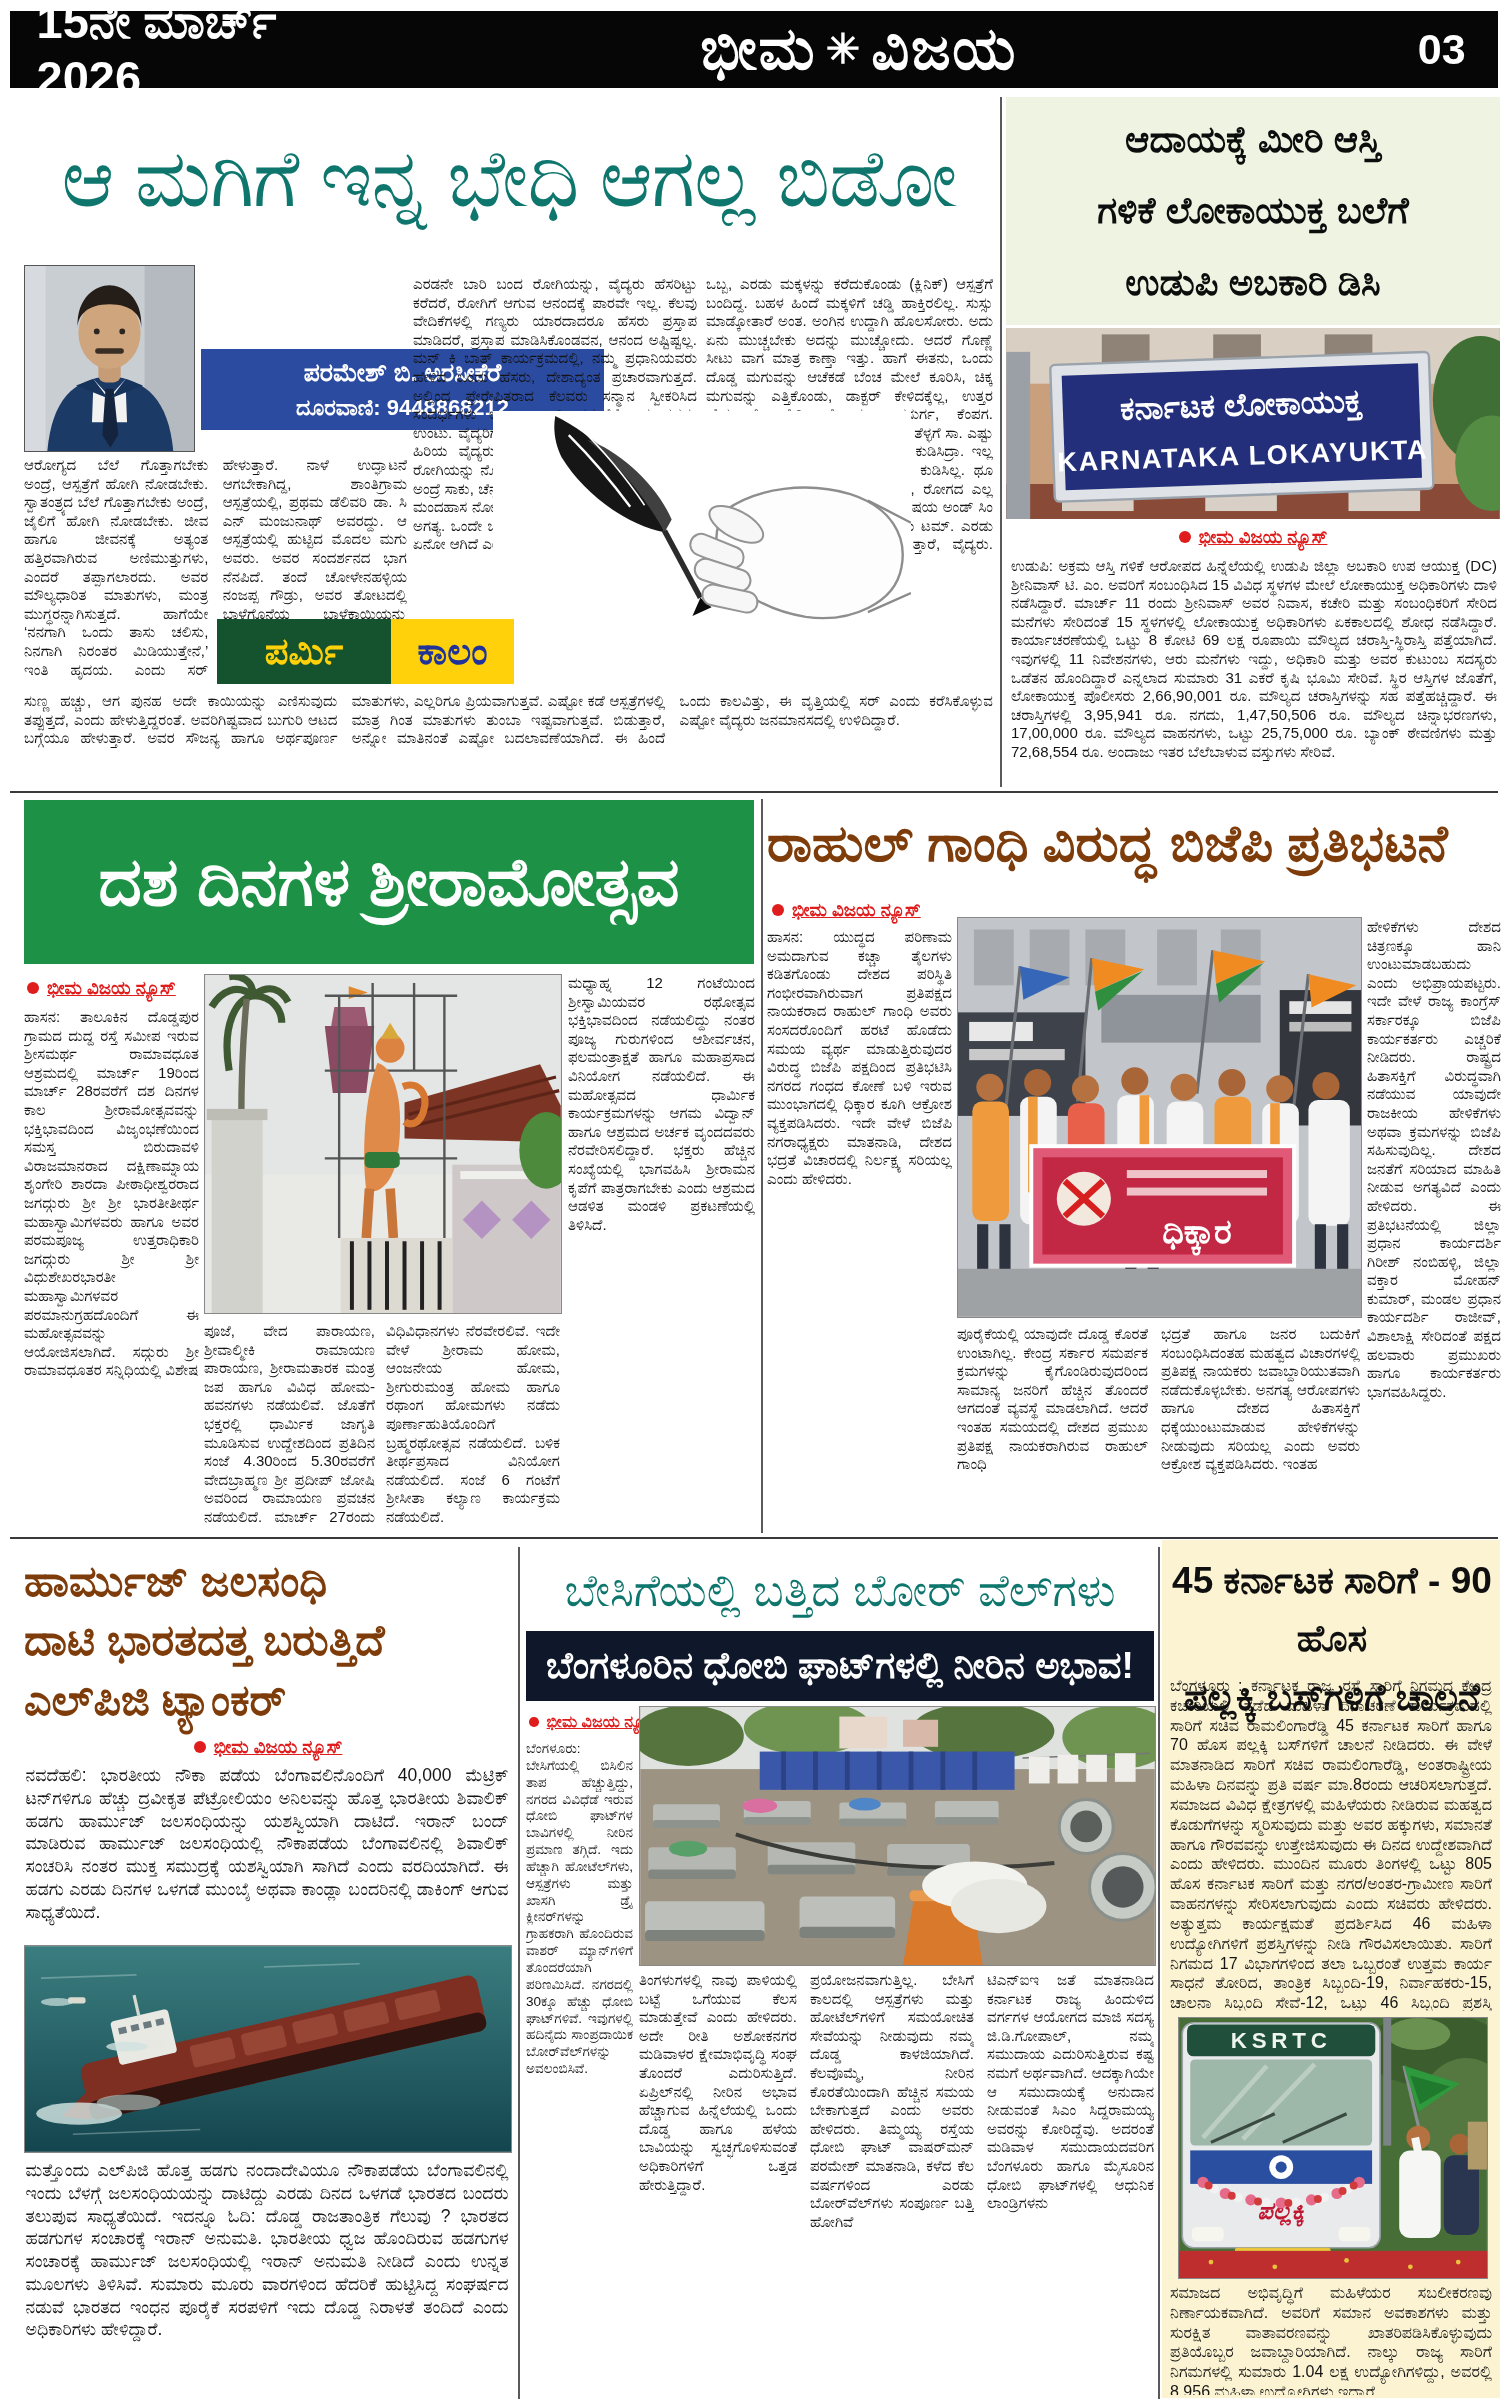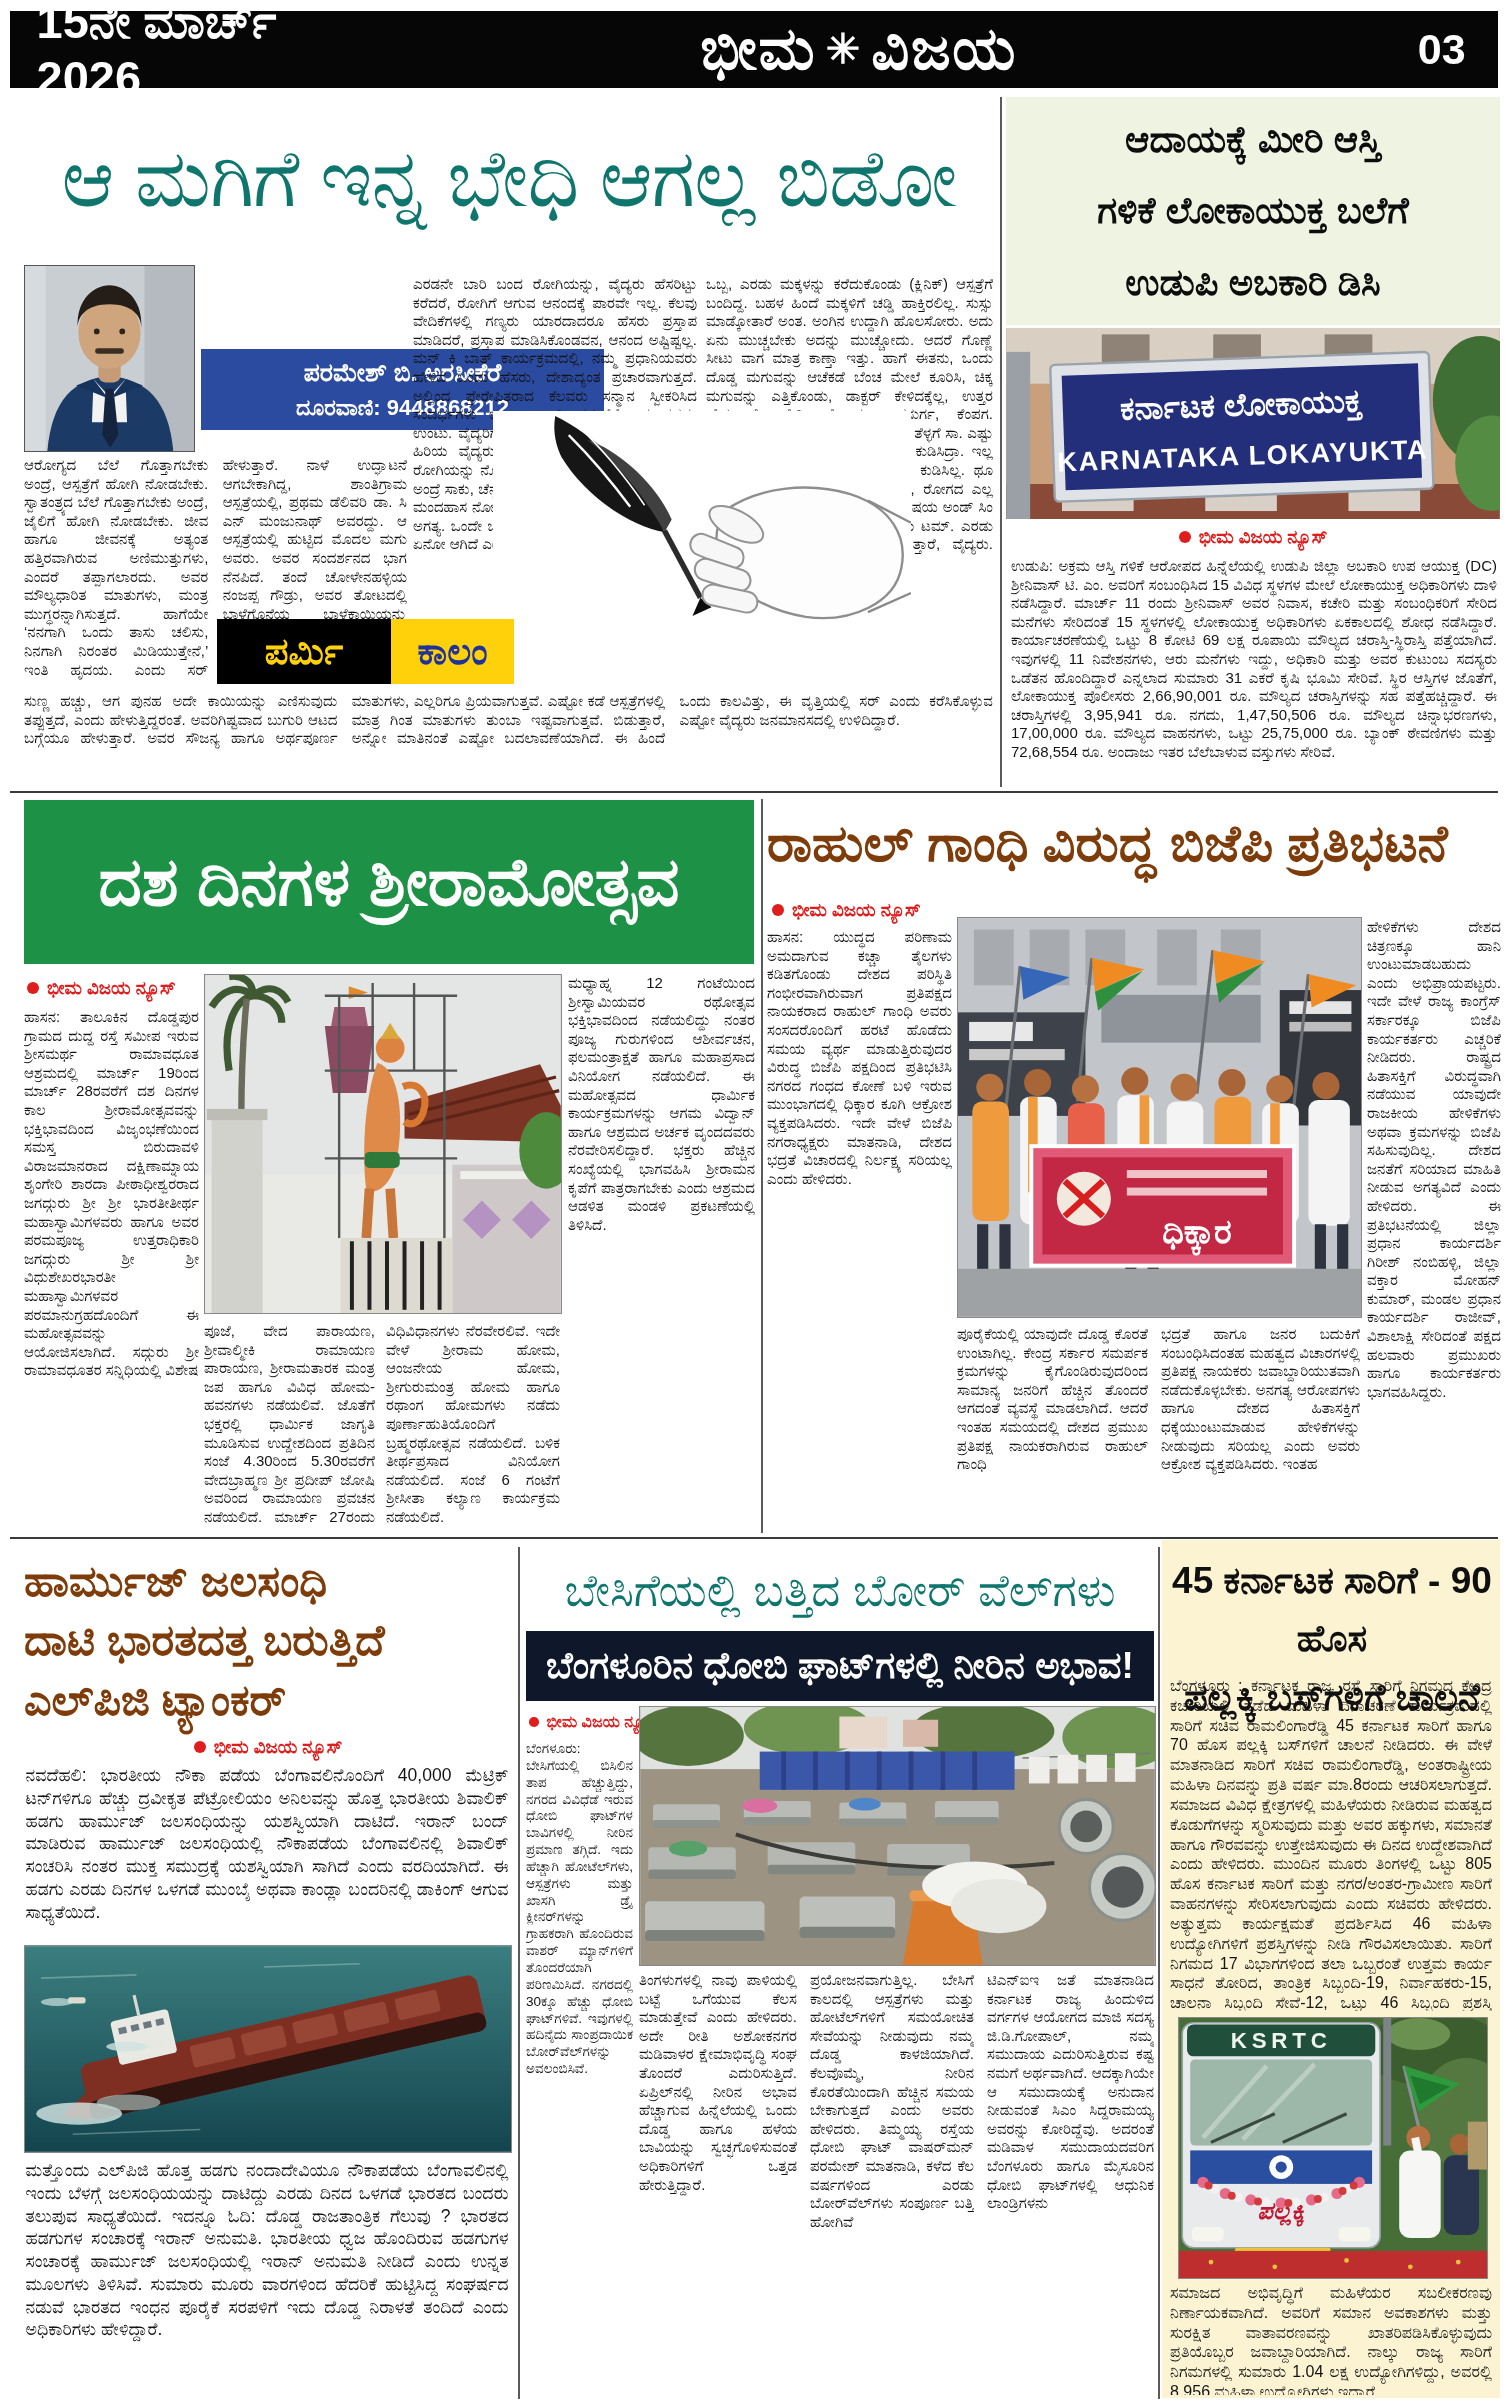--- a/index.html
+++ b/index.html
@@ -3,42 +3,42 @@
 <meta charset="utf-8">
 <style>
   html,body{margin:0;padding:0;background:#e8e8e8;}
   #page{position:relative;width:1507px;height:2401px;background:#ffffff;
         font-family:"Liberation Sans",sans-serif;overflow:hidden;}
   .abs{position:absolute;}
   .body-txt{font-size:15px;line-height:1.24;text-align:justify;color:#141414;overflow:hidden;}
   .body-lg{font-size:17.5px;line-height:1.3;}
   .cols2{column-count:2;column-gap:14.4px;}
   .cols3{column-count:3;column-gap:14.4px;}
-  .byline{display:flex;align-items:center;gap:8px;color:#e01d1d;font-weight:bold;font-size:18.3px;white-space:nowrap;}
+  .byline{display:flex;align-items:center;gap:8px;color:#e01d1d;font-weight:bold;font-size:18.3px;white-space:nowrap;text-decoration:underline;}
   .byline .dot{width:12px;height:12px;border-radius:50%;background:#e01d1d;flex:0 0 auto;}
   .byline.centered{justify-content:center;}
   .hl-red{color:#0f766e;font-weight:400;text-align:center;}
   .hl-brown{color:#7d3c0a;font-weight:800;text-align:left;}
   .rule-h{background:#3a3a3a;height:1.6px;}
   .rule-v{background:#5a5a5a;width:1.6px;}
   .photo{overflow:hidden;background:#ccc;}
   svg{display:block;}
   
   #masthead{background:#060606;color:#fff;display:flex;align-items:center;}
   #masthead .date{font-size:47px;font-weight:bold;padding-left:27px;width:343px;}
   #masthead .title{flex:1;text-align:center;font-size:59px;font-weight:800;letter-spacing:1.6px;display:flex;align-items:center;justify-content:center;gap:9.6px;}
   #masthead .mark{font-size:41px;line-height:1;}
   #masthead .pageno{font-size:43px;font-weight:bold;padding-right:32px;width:128px;text-align:right;}
   
   #lead-headline{font-size:80px;line-height:163px;letter-spacing:-0.8px;}
   #author-box{background:#2b4ba0;color:#fff;text-align:center;display:flex;flex-direction:column;justify-content:center;gap:6.4px;}
   #author-box .name{font-size:25px;font-weight:800;}
   #author-box .phone{font-size:22px;font-weight:bold;}
   #col-badge{display:flex;font-weight:800;font-size:37px;z-index:5;}
-  #col-badge .b-left{background:#000000;color:#ffd10a;flex:0 0 174px;display:flex;align-items:center;justify-content:center;}
+  #col-badge .b-left{background:#14532d;color:#ffd10a;flex:0 0 174px;display:flex;align-items:center;justify-content:center;}
   #col-badge .b-right{background:#ffd10a;color:#1f339b;flex:1;display:flex;align-items:center;justify-content:center;}
   #illu{background:#ffffff;z-index:4;}
   
   #loka-hl{background:#eef3e2;display:flex;flex-direction:column;justify-content:center;text-align:center;font-weight:800;font-size:37px;line-height:1.92;color:#0d0d0d;}
   #rama-hl{background:#1d9145;color:#fff;font-weight:800;font-size:67px;display:flex;align-items:center;justify-content:center;}
   #rahul-hl{font-size:51px;line-height:83px;}
   #lpg-hl{font-size:43px;line-height:1.38;}
   #dhobi-hl{font-size:45px;line-height:77px;}
   #dhobi-sub{background:#0f172a;color:#fff;font-weight:800;font-size:37px;display:flex;align-items:center;justify-content:center;}
   #ksrtc-panel{background:#fbf3d2;}

